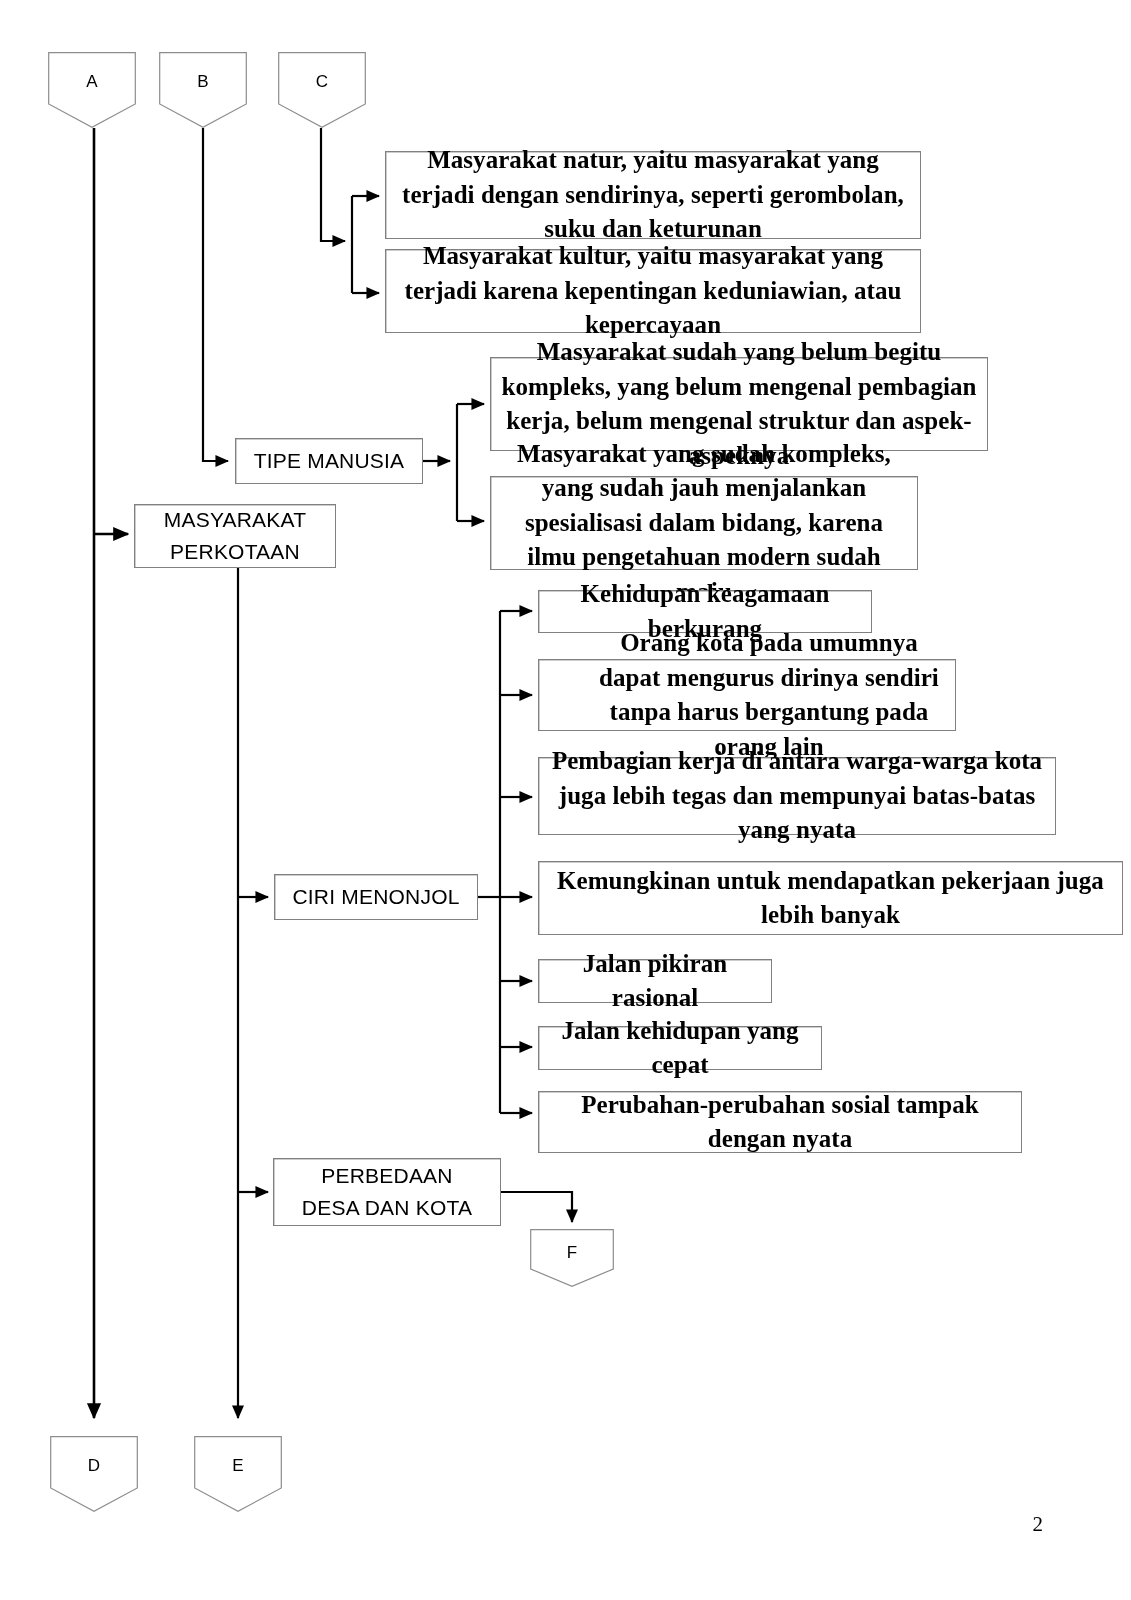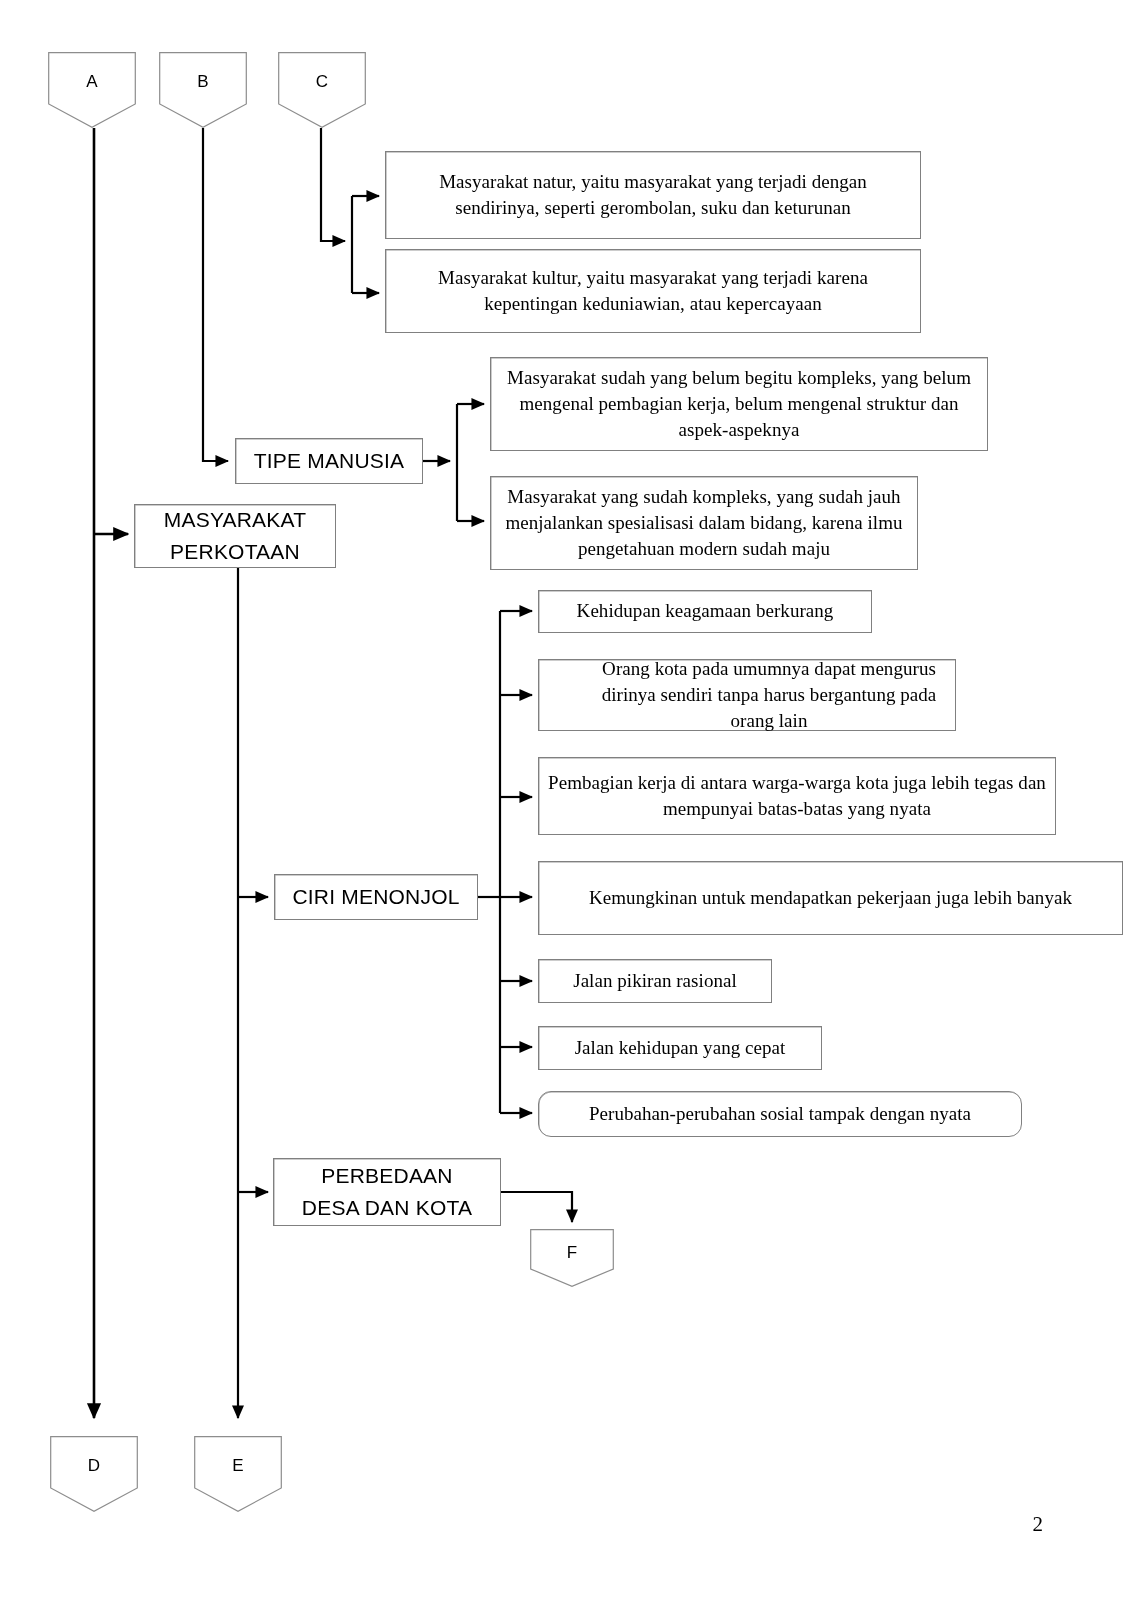--- a/index.html
+++ b/index.html
@@ -31,25 +31,26 @@
     align-items: center;
     justify-content: center;
     text-align: center;
   }
   .box {
     border: 1px solid #808080;
     box-shadow: 0.5px 0.5px 0 #9a9a9a inset;
   }
   .box-text {
     font-family: "Liberation Serif", "DejaVu Serif", serif;
-    font-size: 19px;
+    font-size: 25px;
     line-height: 1.38;
     color: #000000;
     padding: 1px 9px;
     letter-spacing: 0.05px;
+    font-weight: bold;
   }
   .box-caps {
     font-family: Liberation Sans, sans-serif;
     font-size: 21px;
     line-height: 1.42;
     color: #000000;
     letter-spacing: 0.2px;
     padding: 1px 6px;
   }
   .connector {
@@ -214,21 +215,21 @@
   </div>
 
   <div class="node box" style="left:538px; top:959px; width:234px; height:44px;">
     <span class="box-text">Jalan pikiran rasional</span>
   </div>
 
   <div class="node box" style="left:538px; top:1026px; width:284px; height:44px;">
     <span class="box-text">Jalan kehidupan yang cepat</span>
   </div>
 
-  <div class="node box" style="left:538px; top:1091px; width:484px; height:46px;border-radius:13px;">
+  <div class="node box" style="left:538px; top:1091px; width:484px; height:62px;">
     <span class="box-text">Perubahan-perubahan sosial tampak dengan nyata</span>
   </div>
 
   <div class="node box" style="left:273px; top:1158px; width:228px; height:68px; flex-direction:column;">
     <span class="box-caps">PERBEDAAN</span>
     <span class="box-caps">DESA DAN KOTA</span>
   </div>
 
   <div class="node connector" style="left:530px; top:1229px; width:84px; height:58px;">
     <svg class="shield" viewBox="0 0 84 58" preserveAspectRatio="none">

